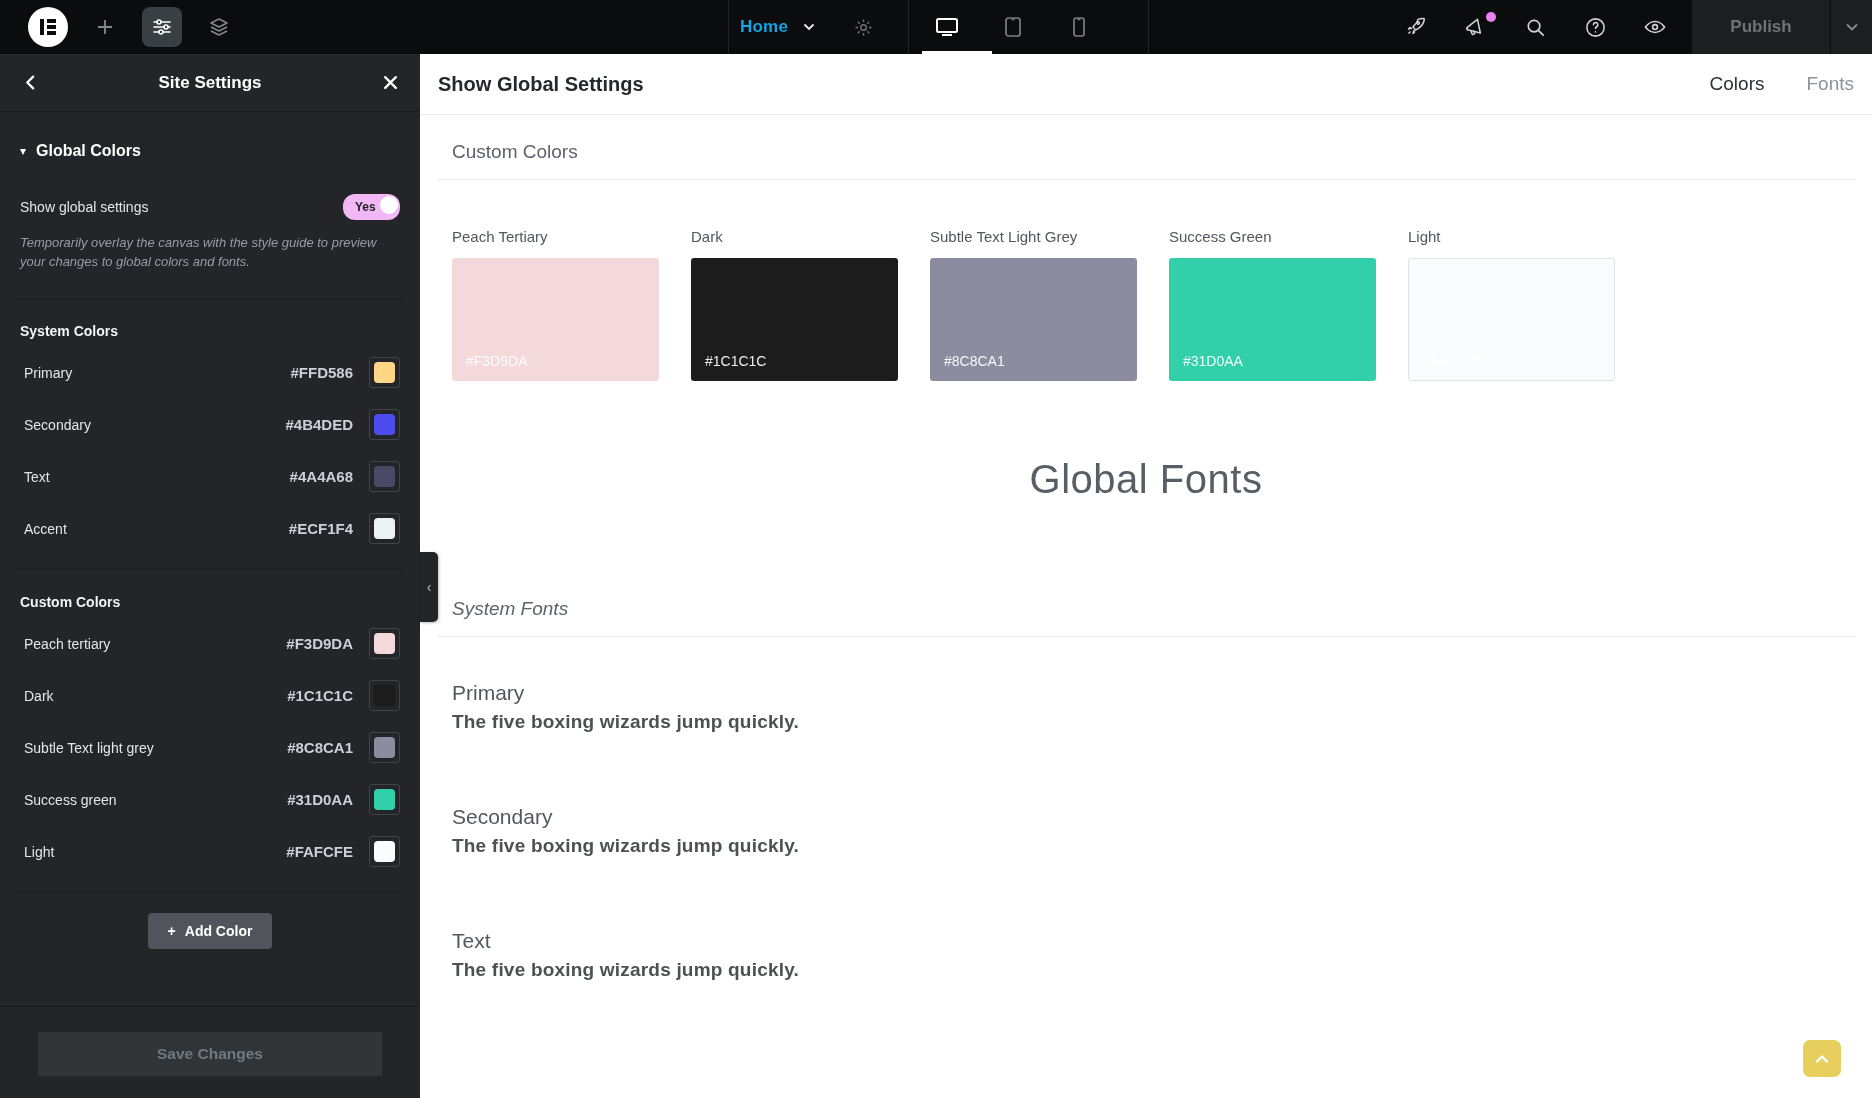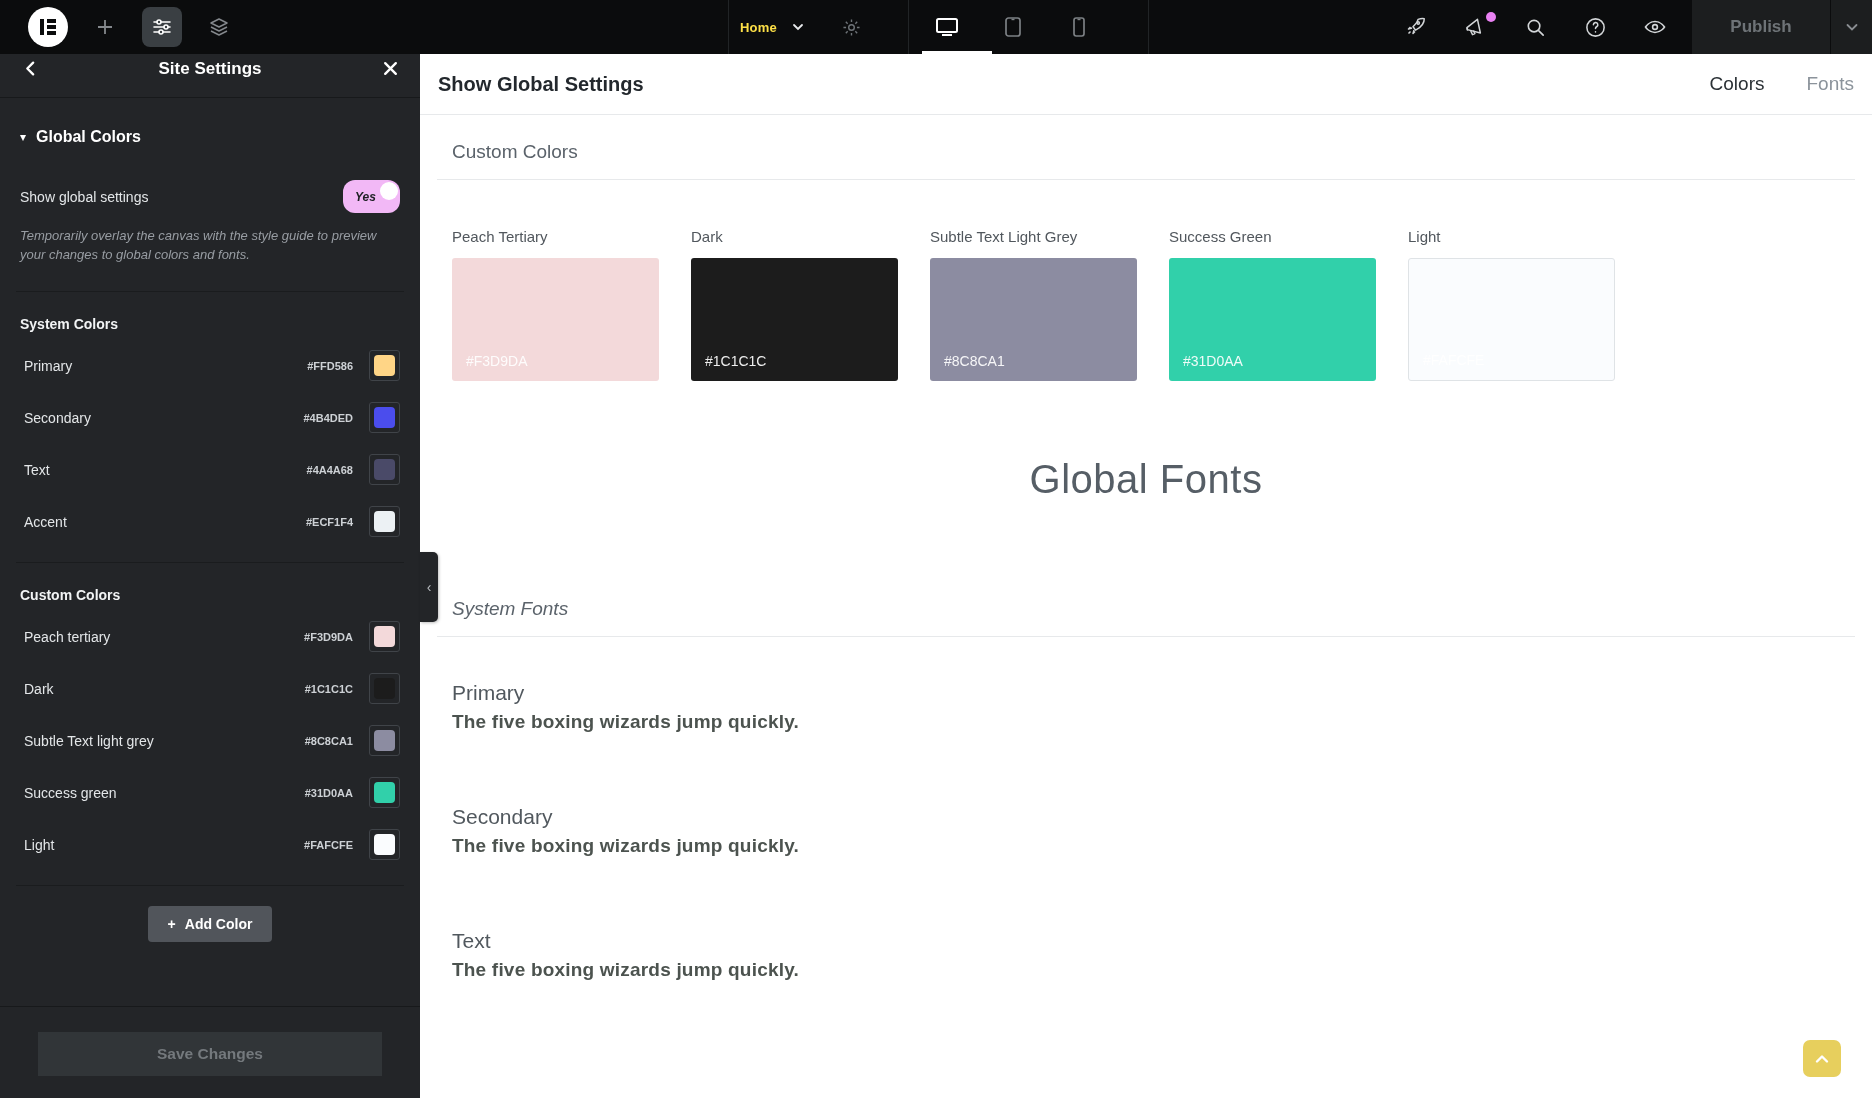--- a/index.html
+++ b/index.html
@@ -10,52 +10,52 @@
   
   .topbar { position:absolute; left:0; top:0; width:1872px; height:54px; background:#0b0c0d; z-index:30; }
   .tb-sep { position:absolute; top:0; width:1px; height:54px; background:#212426; }
   .tb-icon { display:flex; align-items:center; justify-content:center; width:38px; height:38px; cursor:pointer; }
   .tb-icon svg { display:block; }
   .tb-left { position:absolute; left:0; top:0; height:54px; display:flex; align-items:center; }
   .logo-circle { width:40px; height:40px; border-radius:50%; background:#ffffff; margin-left:28px;
     display:flex; align-items:center; justify-content:center; cursor:pointer; }
   .tile-active { background:#3a3f43; border-radius:8px; width:40px; height:40px; }
   .home-group { position:absolute; left:740px; top:0; height:54px; display:flex; align-items:center; gap:10px; }
-  .home-label { color:#fde047; font-size:13px; font-weight:700; letter-spacing:.2px; cursor:pointer; }
+  .home-label { color:#0ea5e9; font-size:17px; font-weight:700; letter-spacing:.2px; cursor:pointer; }
   .devices { position:absolute; left:928px; top:0; height:54px; display:flex; align-items:center; gap:28px; }
   .device-underline { position:absolute; left:922px; bottom:0; width:70px; height:3px; background:#ffffff; }
   .right-icons { position:absolute; left:1396px; top:0; height:54px; display:flex; align-items:center; gap:22px; }
   .badge-dot { position:absolute; top:4px; right:-2px; width:10px; height:10px; border-radius:50%; }
   .publish-panel { position:absolute; left:1692px; top:0; right:0; height:54px; background:#1c1e1f; display:flex; align-items:center; }
   .publish-btn { width:138px; text-align:center; color:#6e7377; font-size:17px; font-weight:700; cursor:pointer; }
   .publish-sep { width:1px; height:54px; background:#0b0c0d; }
   .publish-caret { flex:1; display:flex; align-items:center; justify-content:center; cursor:pointer; }
 
   
-  .sidebar { position:absolute; left:0; top:40px; width:420px; bottom:0; background:#232528; color:#e8eaec; z-index:20;
+  .sidebar { position:absolute; left:0; top:54px; width:420px; bottom:0; background:#232528; color:#e8eaec; z-index:20;
     display:flex; flex-direction:column; }
   .sb-header { height:58px; display:flex; align-items:center; justify-content:space-between; padding:0 18px;
     border-bottom:1px solid #17191b; flex:0 0 auto; }
   .sb-title { font-size:17px; font-weight:700; color:#ffffff; }
   .sb-body { flex:1 1 auto; overflow:hidden; padding:0 20px; }
   .sb-section-toggle { display:flex; align-items:center; gap:10px; margin-top:30px; cursor:pointer; }
   .sb-caret { color:#ffffff; font-size:12px; }
   .sb-section-title { font-size:16px; font-weight:700; color:#ffffff; }
   .sb-toggle-row { display:flex; align-items:center; justify-content:space-between; margin-top:34px; }
   .sb-toggle-label { font-size:14px; color:#e3e6e8; }
-  .toggle { width:57px; height:33px; border-radius:12px; background:#f2b8f6; position:relative; cursor:pointer;font-style:italic; }
+  .toggle { width:57px; height:26px; border-radius:12px; background:#f2b8f6; position:relative; cursor:pointer; }
   .toggle-text { position:absolute; left:12px; top:50%; transform:translateY(-50%); font-size:12px; font-weight:700; color:#1e2124; }
   .toggle-knob { position:absolute; right:2px; top:2px; width:18px; height:18px; border-radius:50%; background:#ffffff; }
   .sb-desc { margin-top:14px; font-size:13px; line-height:1.45; font-style:italic; color:#989da3; }
   .sb-divider { height:1px; background:#1a1c1e; margin:26px -4px 0; }
   .sb-group-heading { margin-top:24px; font-size:14px; font-weight:700; color:#f2f4f5; }
   .sb-rows { margin-top:8px; }
   .color-row { display:flex; align-items:center; height:52px; cursor:pointer; }
   .color-row .row-label { flex:1; font-size:14px; color:#e3e6e8; padding-left:4px; }
-  .color-row .row-hex { font-size:11px; font-weight:700; color:#cdd1d5; margin-right:16px; }
+  .color-row .row-hex { font-size:15px; font-weight:700; color:#cdd1d5; margin-right:16px; }
   .swatch-wrap { width:31px; height:31px; border:1px solid #404449; border-radius:3px;
     display:flex; align-items:center; justify-content:center; background:#232528; }
   .swatch { width:21px; height:21px; border-radius:4px; }
   .add-color-wrap { display:flex; justify-content:center; margin-top:20px; }
   .add-color-btn { display:flex; align-items:center; gap:9px; background:#51555b; color:#ffffff; border:none;
     border-radius:4px; padding:10px 20px; font-size:14px; font-weight:600; cursor:pointer; font-family:inherit; }
   .sb-footer { flex:0 0 auto; border-top:1px solid #17191b; padding:25px 38px 22px; }
   .save-btn { width:100%; height:44px; background:#313538; color:#74797d; border:none; border-radius:0;
     font-size:15.5px; font-weight:700; cursor:default; font-family:inherit; }
 

